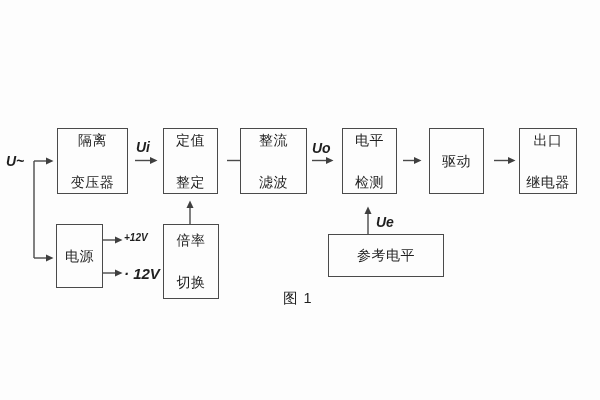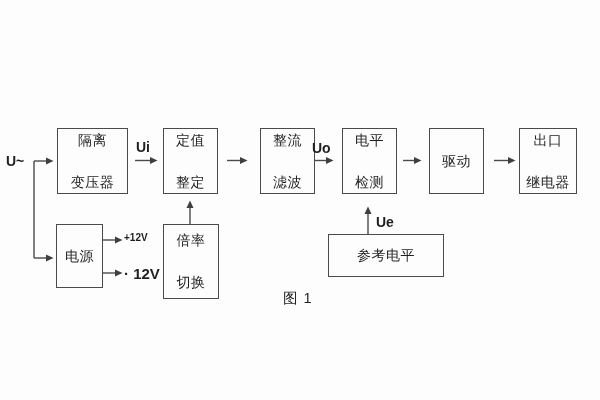--- a/index.html
+++ b/index.html
@@ -23,20 +23,21 @@
     font-weight:500;
     box-sizing:border-box;
     white-space:nowrap;
   }
   .lbl{
     position:absolute;
     font-size:14px;
     color:#1f1f1f;
     font-weight:600;
     white-space:nowrap;
+    font-style:italic;
   }
   .caption{
     position:absolute;
     font-size:14.5px;
     color:#1f1f1f;
     font-weight:500;
     letter-spacing:1px;
   }
 </style>
 </head>
@@ -69,21 +70,21 @@
   <div class="box" style="left:57px;top:128px;width:71px;height:66px">
     <span>隔离</span>
     <span>变压器</span>
   </div>
 
   <div class="box" style="left:163px;top:128px;width:55px;height:66px">
     <span>定值</span>
     <span>整定</span>
   </div>
 
-  <div class="box" style="left:260px;top:128px;width:55px;height:66px">
+  <div class="box" style="left:240px;top:128px;width:67px;height:66px">
     <span>整流</span>
     <span>滤波</span>
   </div>
 
   <div class="box" style="left:342px;top:128px;width:55px;height:66px">
     <span>电平</span>
     <span>检测</span>
   </div>
 
   <div class="box" style="left:429px;top:128px;width:55px;height:66px">

